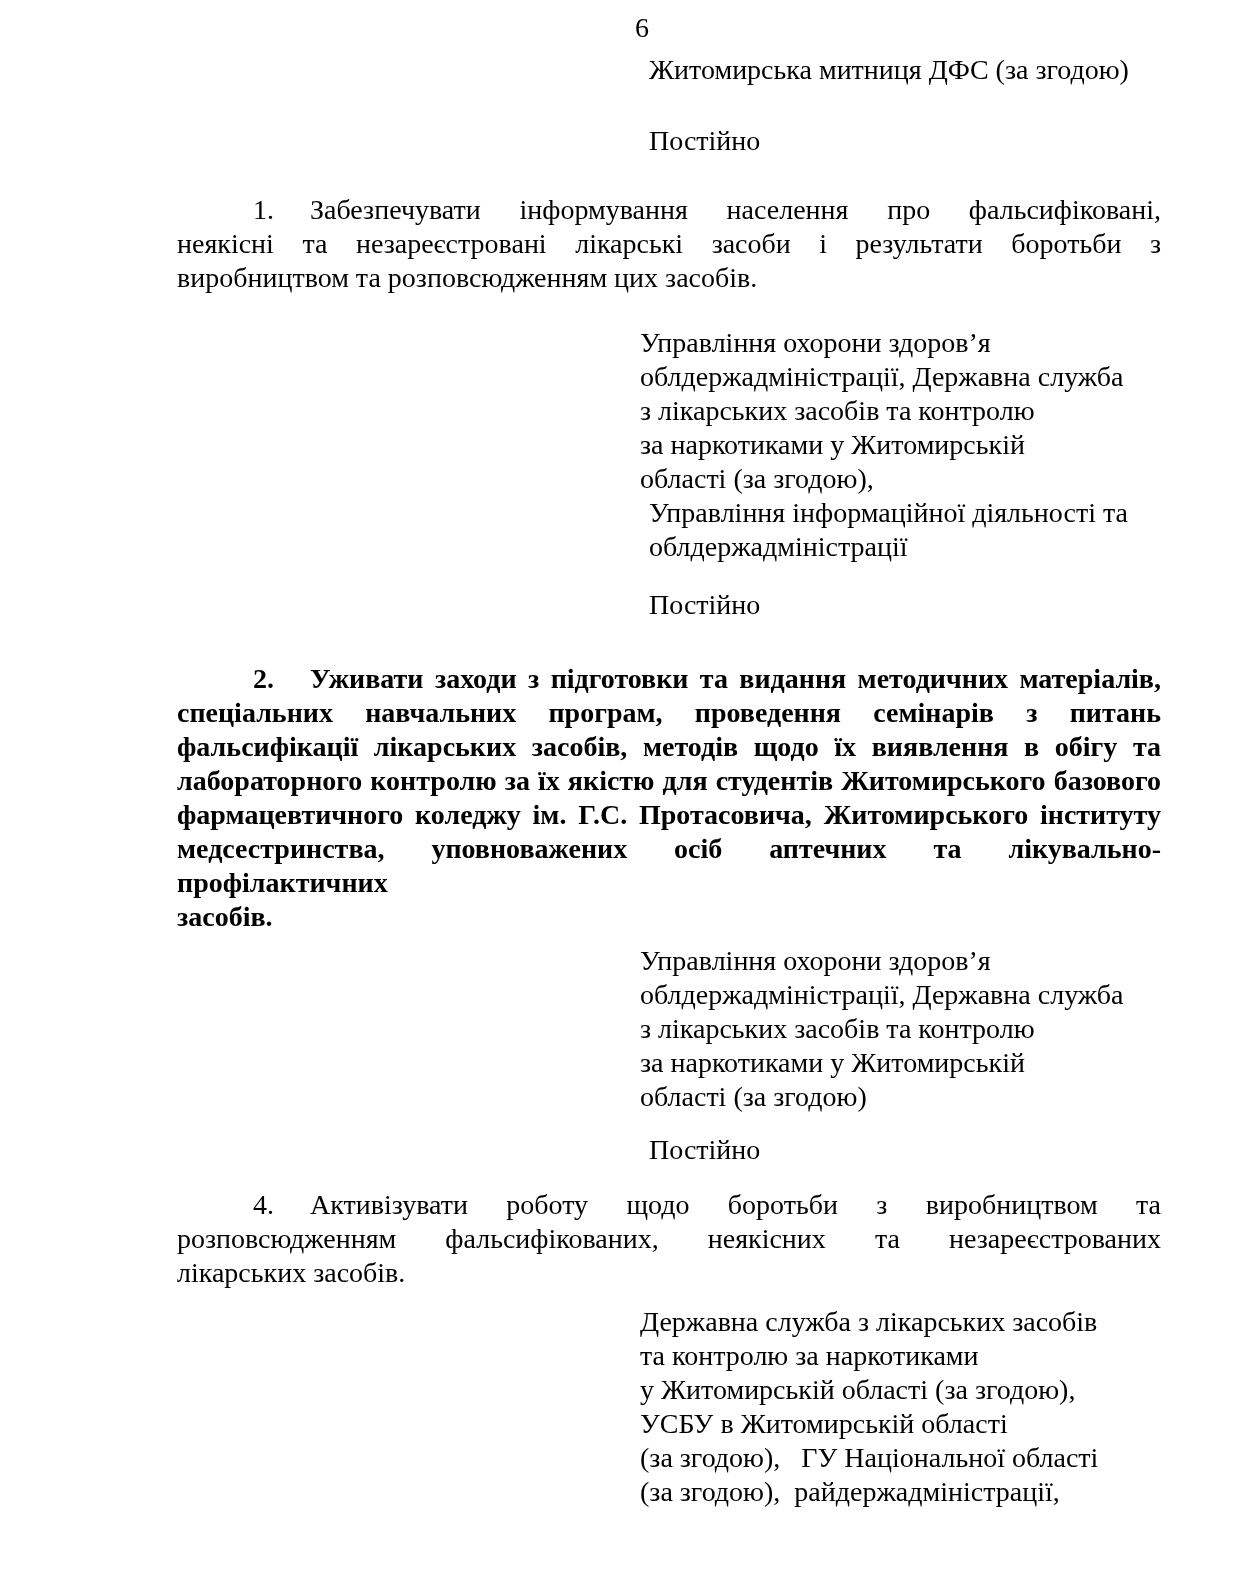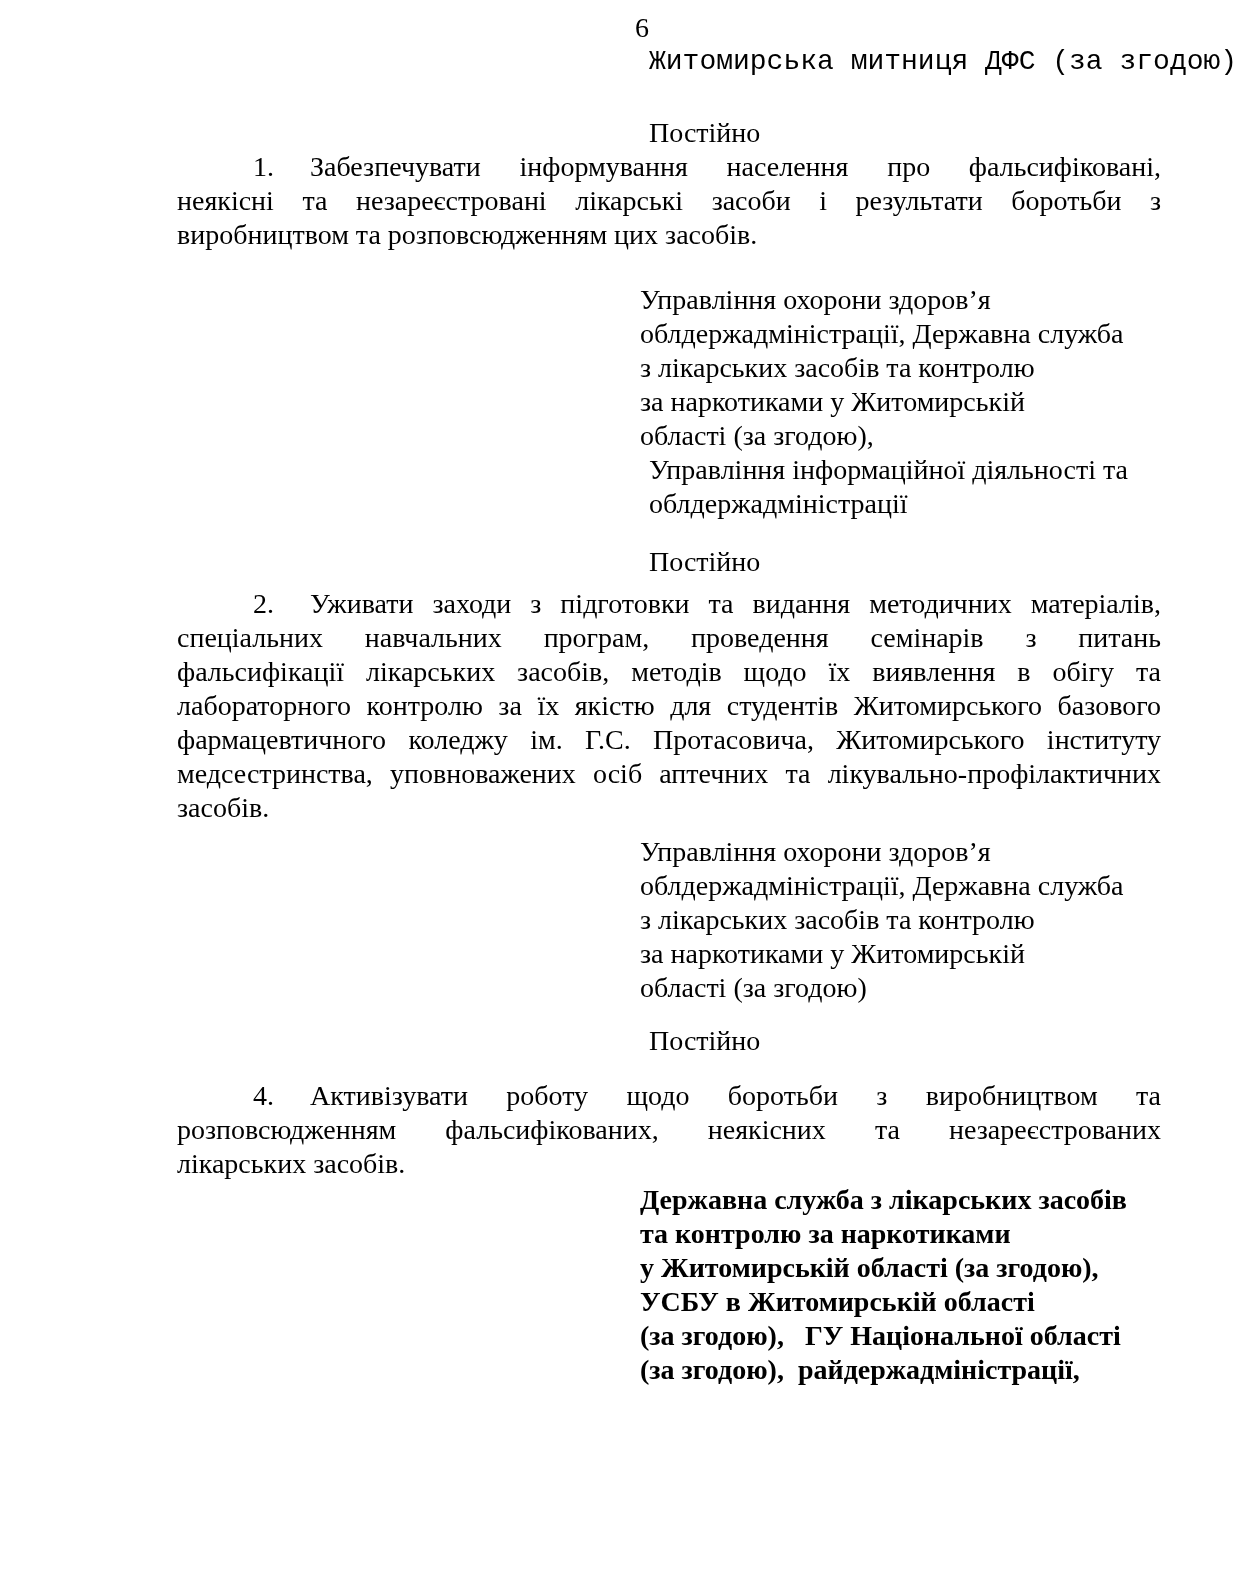--- a/index.html
+++ b/index.html
@@ -23,30 +23,30 @@
   .term { margin-left: 640px; padding-left: 9px; }
 
   
   .para { margin-left: 177px; margin-right: 79px; }
   .pline { text-align: justify; text-align-last: justify; text-justify: inter-word; }
   .pline.first { text-indent: 76px; }
   .pline.last { text-align: left; text-align-last: left; }
   .pnum { margin-right: 36px; }
 
   
-  .hdr    { margin-top: 0; font-family: Liberation Mono, monospace; }
+  .hdr    { margin-top: 8px; }
   .term1  { margin-top: 37px; }
-  .p1     { }
+  .p1     { margin-top: 35px; }
   .blockA { margin-top: 31px; }
   .term2  { margin-top: 24px; }
-  .p2     { margin-top: 8px; }
+  .p2     { margin-top: 40px; font-weight: bold; }
   .blockB { margin-top: 10px; }
   .term3  { margin-top: 19px; }
   .p4     { margin-top: 21px; }
-  .blockC { margin-top: 2px; font-weight: bold; }
+  .blockC { margin-top: 15px; }
 </style>
 </head>
 <body>
 
 <div class="page">
 
   <div class="pgnum">6</div>
 
   <div class="rcol indent1 hdr">Житомирська митниця ДФС (за згодою)</div>
   <div class="term term1">Постійно</div>

